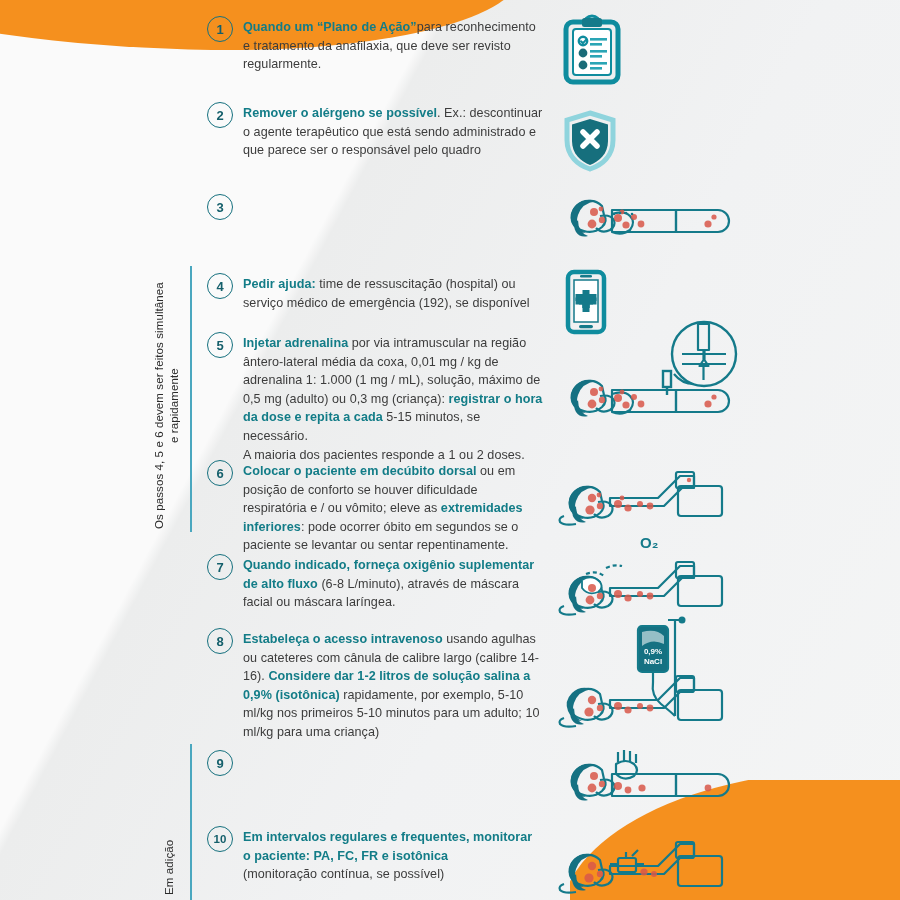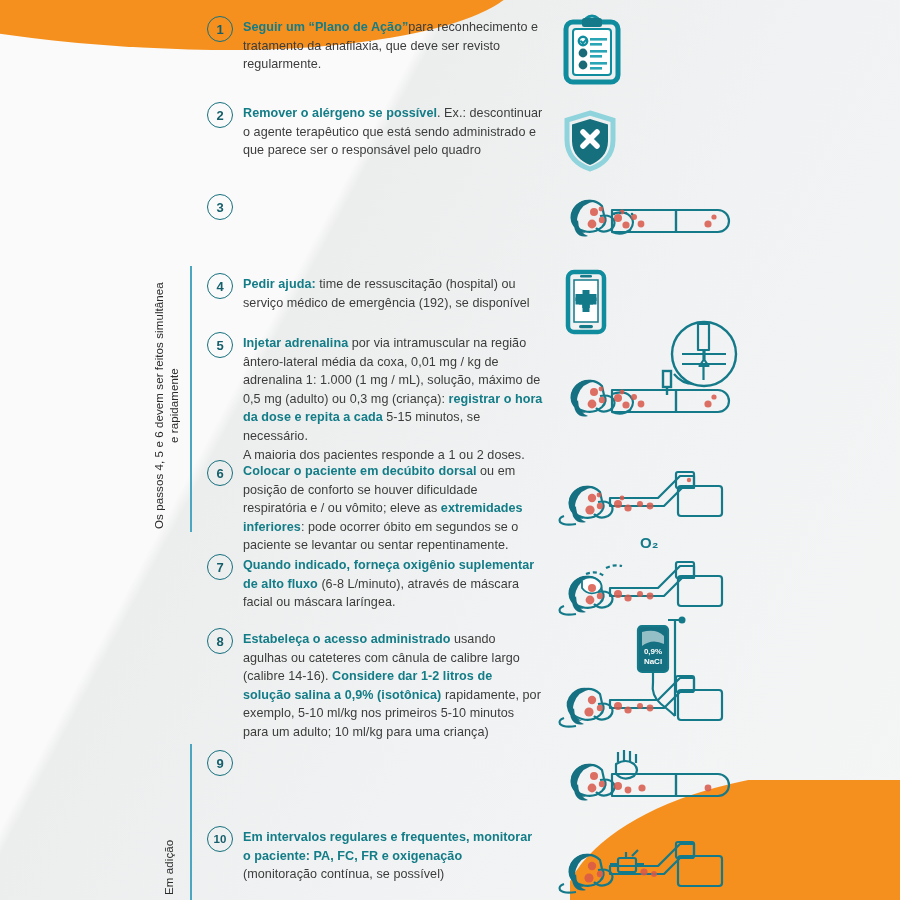--- a/index.html
+++ b/index.html
@@ -98,21 +98,21 @@
 
   <div class="vrule" id="vrule-simultaneo"></div>
   <div class="vlabel" id="vlabel-simultaneo">Os passos 4, 5 e 6 devem ser feitos simultânea e rapidamente</div>
 
   <div class="vrule" id="vrule-adicao"></div>
   <div class="vlabel" id="vlabel-adicao">Em adição</div>
 
   <div class="step" style="left:207px;top:18px;">
     <div class="num">1</div>
     <div class="txt">
-      <b>Seguir um “Plano de Ação”</b><span>para reconhecimento e tratamento da anafilaxia, que deve ser revisto regularmente.</span>
+      <b>Quando um “Plano de Ação”</b><span>para reconhecimento e tratamento da anafilaxia, que deve ser revisto regularmente.</span>
     </div>
   </div>
   <div class="art" style="left:562px;top:14px;">
     <svg width="60" height="72" viewBox="0 0 60 72">
       <rect x="4" y="8" width="52" height="60" rx="7" fill="none" stroke="#0f8c9e" stroke-width="5"></rect>
       <rect x="11" y="15" width="38" height="46" rx="3" fill="#ffffff" stroke="#0f8c9e" stroke-width="2"></rect>
       <path d="M22 10 a8 8 0 0 1 16 0" fill="#ffffff" stroke="#0f8c9e" stroke-width="3"></path>
       <rect x="20" y="4" width="20" height="9" rx="2.5" fill="#147a8a"></rect>
       <circle cx="21" cy="27" r="4.2" fill="none" stroke="#0f8c9e" stroke-width="2.4"></circle>
       <path d="M19 27.2 l1.9 2 3.3-3.6" fill="none" stroke="#0f8c9e" stroke-width="2" stroke-linecap="round"></path>
@@ -305,21 +305,21 @@
           <circle cx="72" cy="68" r="3.6"></circle>
         <circle cx="84" cy="64" r="3"></circle>
           <circle cx="94" cy="66" r="3.4"></circle>
       </g>
     </svg>
   </div>
 
   <div class="step" style="left:207px;top:630px;">
     <div class="num">8</div>
     <div class="txt">
-      <b>Estabeleça o acesso administrado</b><span> usando agulhas ou cateteres com cânula de calibre largo (calibre 14-16). </span><b>Considere dar 1-2 litros de solução salina a 0,9% (isotônica)</b><span> rapidamente, por exemplo, 5-10 ml/kg nos primeiros 5-10 minutos para um adulto; 10 ml/kg para uma criança)</span>
+      <b>Estabeleça o acesso intravenoso</b><span> usando agulhas ou cateteres com cânula de calibre largo (calibre 14-16). </span><b>Considere dar 1-2 litros de solução salina a 0,9% (isotônica)</b><span> rapidamente, por exemplo, 5-10 ml/kg nos primeiros 5-10 minutos para um adulto; 10 ml/kg para uma criança)</span>
     </div>
   </div>
   <div class="art" style="left:556px;top:614px;">
     <svg width="180" height="118" viewBox="0 0 180 118">
       <g fill="none" stroke="#147a8a" stroke-width="2.2" stroke-linejoin="round">
         <path d="M112 6 h14 M119 6 v96"></path>
         <circle cx="126" cy="6" r="3.5" fill="#147a8a" stroke="none"></circle>
         <rect x="82" y="12" width="30" height="46" rx="4" fill="#157182" stroke="#147a8a"></rect>
         <path d="M97 58 v10 q-2 14 8 22 q10 8 14 12"></path>
         <path d="M54 86 h48 l22 -22 h14 v12 h-12 l-18 18 h-54 z"></path>
@@ -369,21 +369,21 @@
           <circle cx="72" cy="42" r="3.4"></circle>
         <circle cx="86" cy="40" r="3.6"></circle>
           <circle cx="152" cy="40" r="3.4"></circle>
       </g>
     </svg>
   </div>
 
   <div class="step" style="left:207px;top:828px;">
     <div class="num wide">10</div>
     <div class="txt">
-      <b>Em intervalos regulares e frequentes, monitorar o paciente: PA, FC, FR e oxigenação</b><br><span>(monitoração contínua, se possível)</span>
+      <b>Em intervalos regulares e frequentes, monitorar o paciente: PA, FC, FR e isotônica</b><br><span>(monitoração contínua, se possível)</span>
     </div>
   </div>
   <div class="art" style="left:556px;top:830px;">
     <svg width="180" height="66" viewBox="0 0 180 66">
       <g fill="none" stroke="#147a8a" stroke-width="2.2" stroke-linejoin="round">
         <path d="M54 36 h48 l22 -22 h14 v12 h-12 l-18 18 h-54 z"></path>
         <rect x="122" y="26" width="44" height="30" rx="3"></rect>
         <rect x="120" y="12" width="18" height="16" rx="2"></rect>
         <path d="M44 30 q-6 -6 -14 -5 q-14 2 -16 14 q-2 12 12 16 q10 3 18 -4 q6 -6 2 -12 z"></path>
         <path d="M42 40 q10 -2 14 4 q2 6 -4 10 q-8 4 -14 -2"></path>

